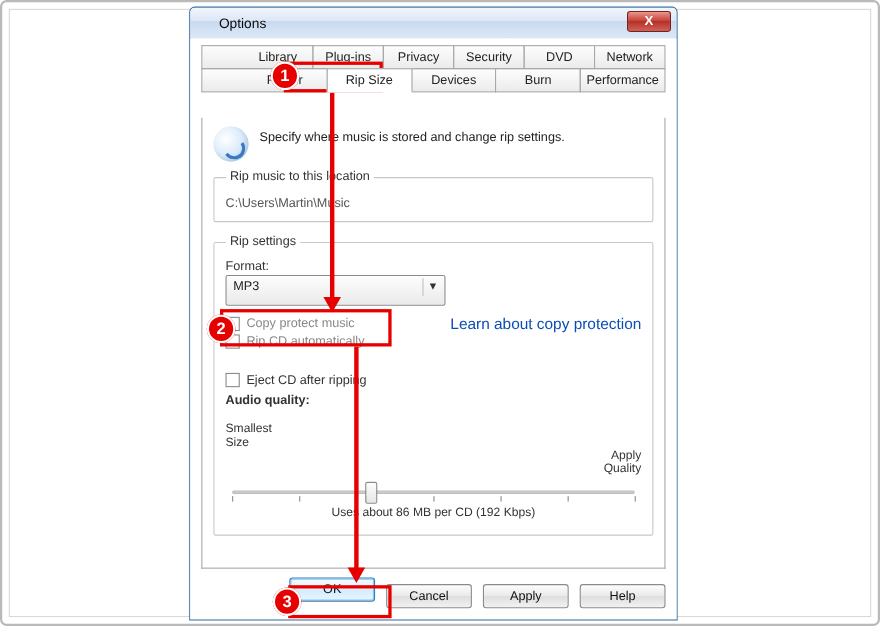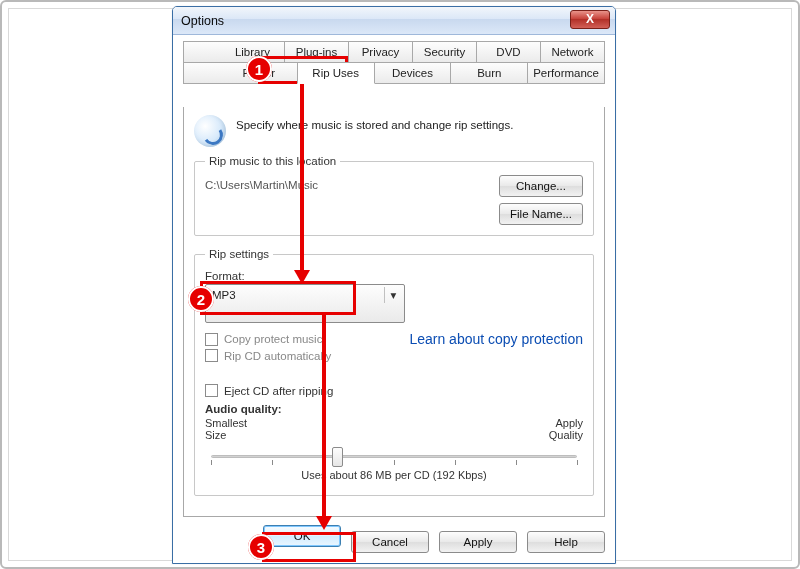--- a/index.html
+++ b/index.html
@@ -25,21 +25,21 @@
   }
   .titlebar {
     height: 28px;
     background: linear-gradient(#f2f6fb, #dbe7f7 45%, #c9d9ef 46%, #dce8f8);
     border-bottom: 1px solid #9fb8da;
     border-radius: 4px 4px 0 0;
     position: relative;
     color: #0a0a0a;
     font-size: 12.5px;
     line-height: 28px;
-    padding-left: 8px;
+    padding-left: 26px;
   }
   .close-btn {
     position: absolute; right: 5px; top: 3px;
     width: 40px; height: 19px;
     background: linear-gradient(#e9938a, #c8443c 45%, #b02d25 46%, #d26057);
     border: 1px solid #7a2019; border-radius: 3px;
     color: #fff; text-align: center; font-weight: bold; font-size: 12px;
     line-height: 16px; cursor: default;
   }
 
@@ -111,38 +111,38 @@
   .btn + .btn { margin-top: 6px; }
   .btn.primary {
     border: 1px solid #3c7fb1;
     box-shadow: 0 0 0 1px #7fc7ff inset;
     background: linear-gradient(#f5fbff,#e4f3ff 48%,#d2ecff 52%,#eaf6ff);
   }
 
   .lbl { font-size: 11.5px; color: #333; margin: 2px 0; }
   .gray { color: #888; }
   .select {
-    width: 200px; height: 39px;
+    width: 200px; height: 28px;
     border: 1px solid #8b8b8b; border-radius: 2px;
     background: linear-gradient(#fdfdfd,#eaeaea);
     position: relative; line-height: 20px; padding: 0 22px 0 6px;
     font-size: 11.5px; color: #222; margin: 2px 0 8px 0;
   }
   .select .chev {
     position: absolute; right: 2px; top: 2px; width: 18px; height: 16px;
     border-left: 1px solid #c0c0c0;
     display: flex; align-items: center; justify-content: center; color: #333;
   }
   .chk { display: flex; align-items: center; gap: 6px; margin: 1px 0; font-size: 11.5px; }
   .chkbox {
     width: 13px; height: 13px; border: 1px solid #8b8b8b; background: #fff;
   }
   .link { color: #0b4db3; font-size: 14px; }
 
-  .quality-row { display: flex; justify-content: space-between; font-size: 11px; color: #333; margin-top: 2px; }
+  .quality-row { display: flex; justify-content: space-between; font-size: 11px; color: #333; margin-top: 14px; flex-direction: column; }
   .slider-wrap { margin: 4px 6px 2px 6px; }
   .slider-track {
     position: relative; height: 22px;
   }
   .slider-track .rail {
     position: absolute; left: 0; right: 0; top: 10px; height: 3px;
     background: #d2d2d2; border: 1px solid #bdbdbd; border-radius: 2px;
   }
   .slider-track .tick { position: absolute; top: 15px; width: 1px; height: 5px; background: #8a8a8a; }
   .slider-thumb {
@@ -193,42 +193,38 @@
       <div class="tabrow row1">
         <div class="tab">Library</div>
         <div class="tab">Plug-ins</div>
         <div class="tab">Privacy</div>
         <div class="tab">Security</div>
         <div class="tab">DVD</div>
         <div class="tab">Network</div>
       </div>
       <div class="tabrow row2">
         <div class="tab">Player</div>
-        <div class="tab active">Rip Uses</div>
+        <div class="tab active">Rip Size</div>
         <div class="tab">Devices</div>
         <div class="tab">Burn</div>
         <div class="tab">Performance</div>
       </div>
     </div>
 
     <div class="tab-panel">
 
       <div class="intro">
         <div class="rip-icon"></div>
         <div class="intro-text">Specify where music is stored and change rip settings.</div>
       </div>
 
       <fieldset class="grp">
         <legend>Rip music to this location</legend>
         <div class="loc-row">
           <div class="loc-path">C:\Users\Martin\Music</div>
-          <div>
-            <div class="btn">Change...</div>
-            <div class="btn">File Name...</div>
-          </div>
         </div>
       </fieldset>
 
       <fieldset class="grp" style="padding-bottom:14px;">
         <legend>Rip settings</legend>
 
         <div class="lbl">Format:</div>
         <div class="select">
           <span>MP3</span>
           <span class="chev">▾</span>

